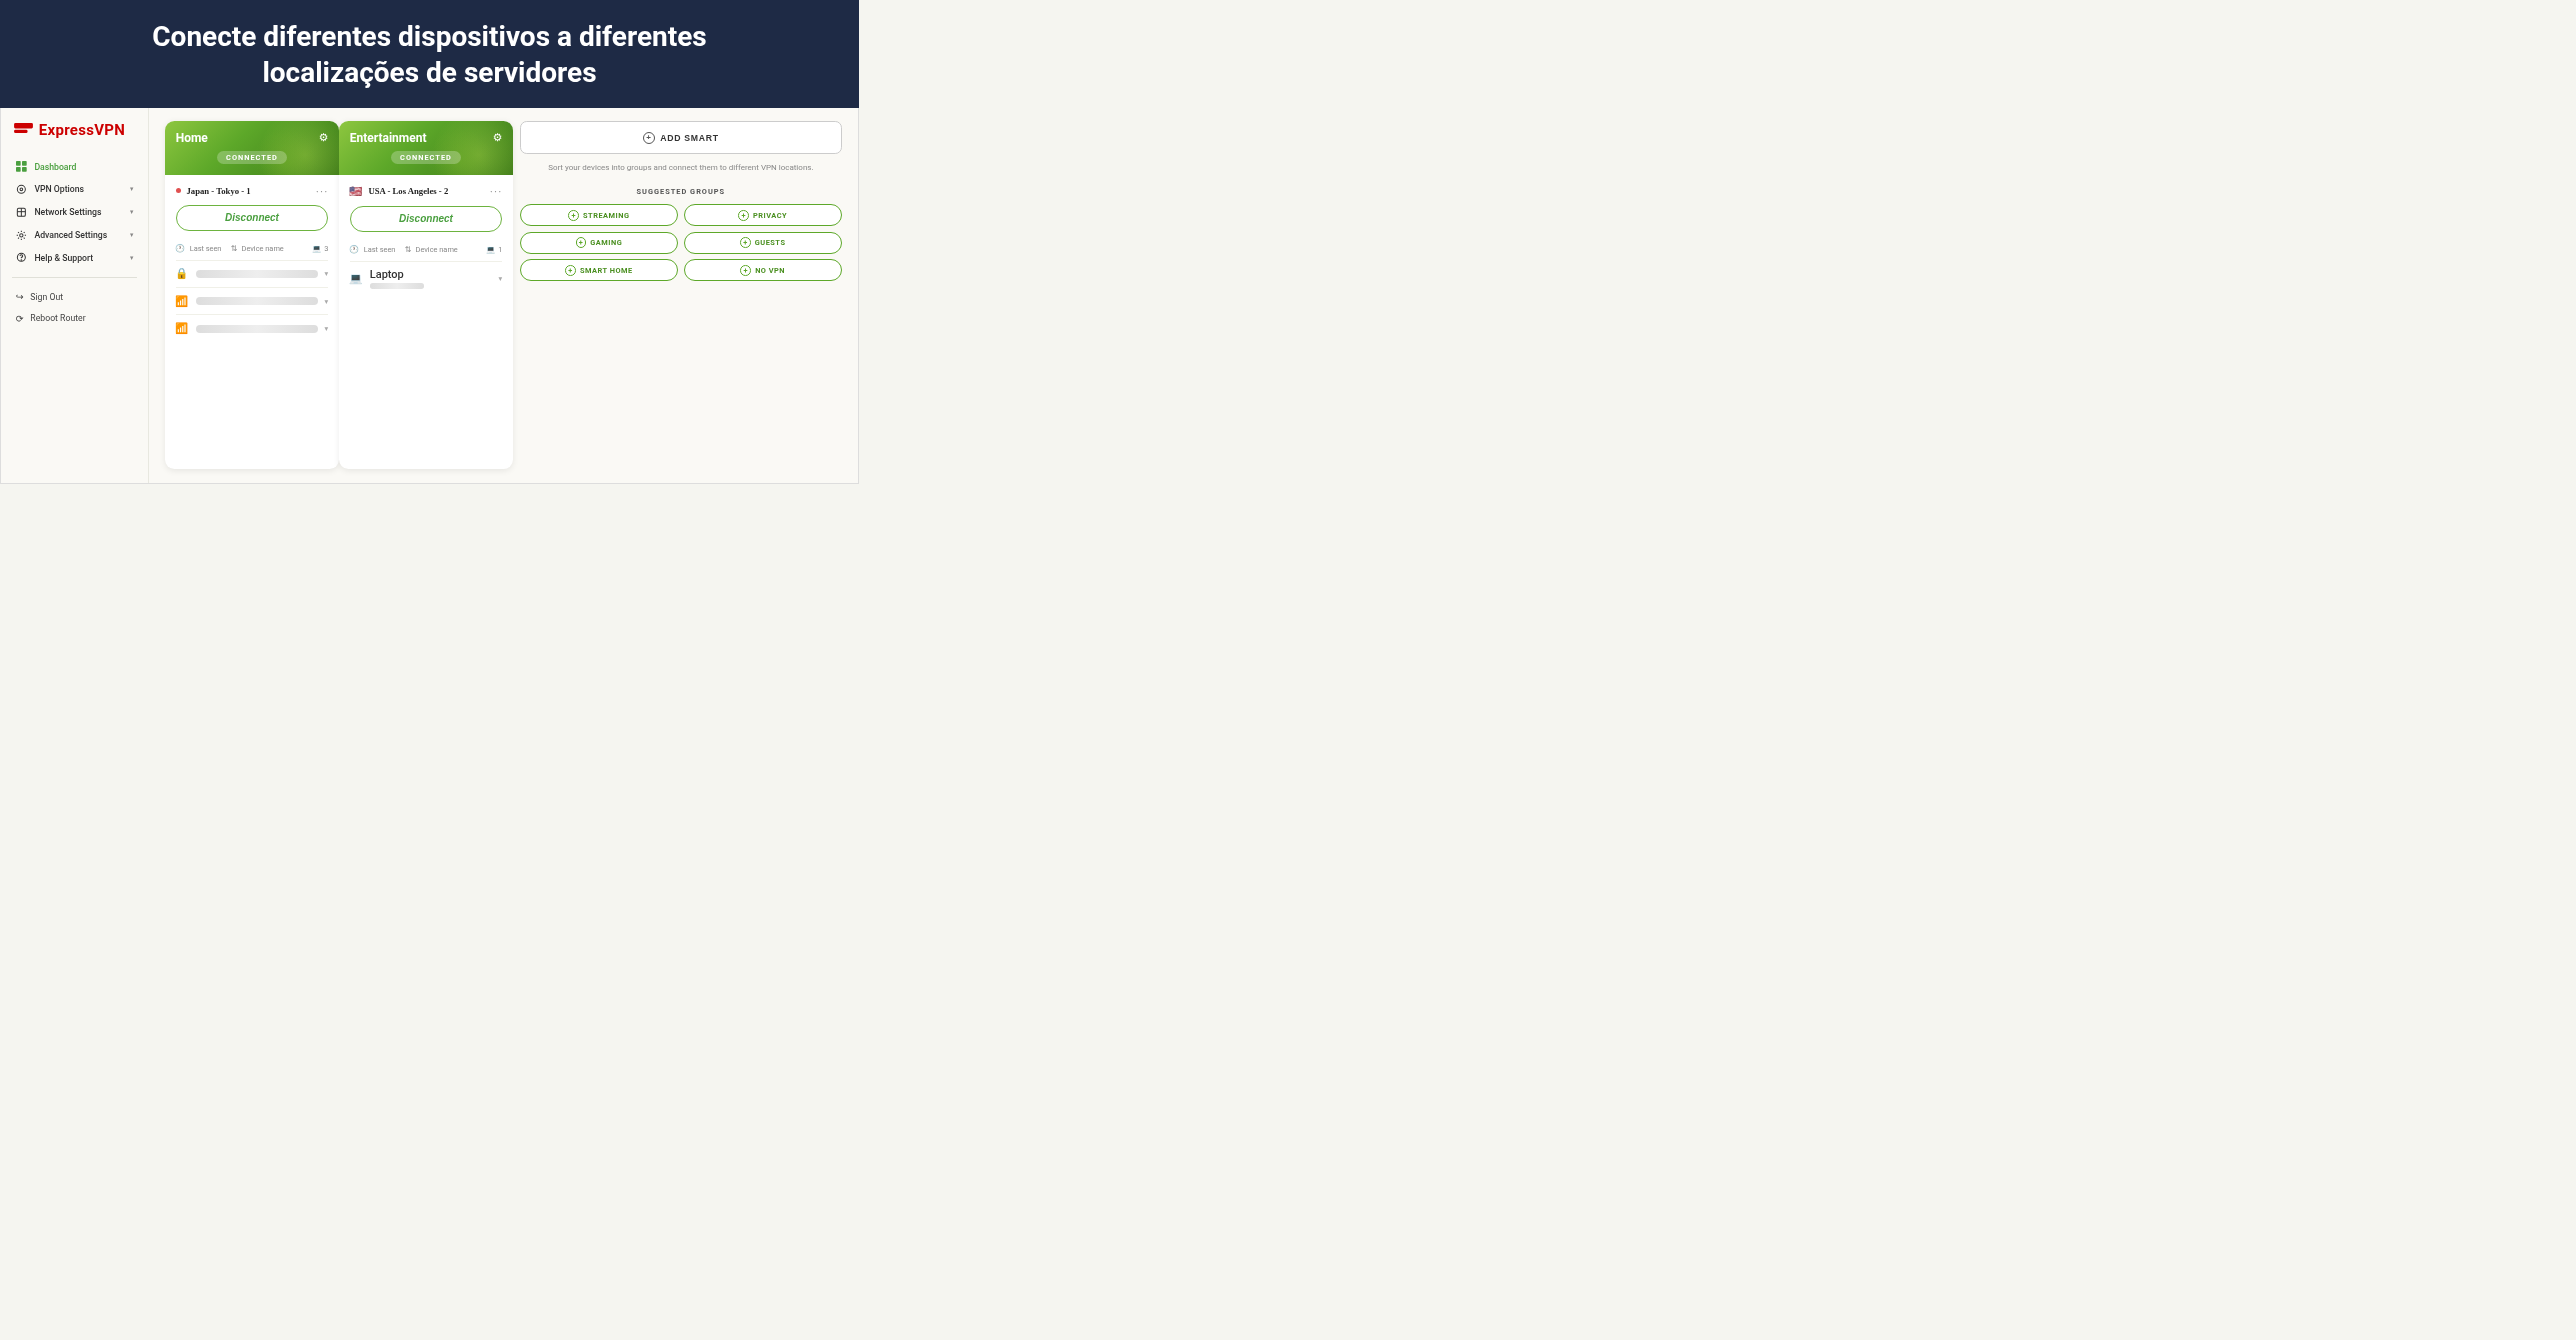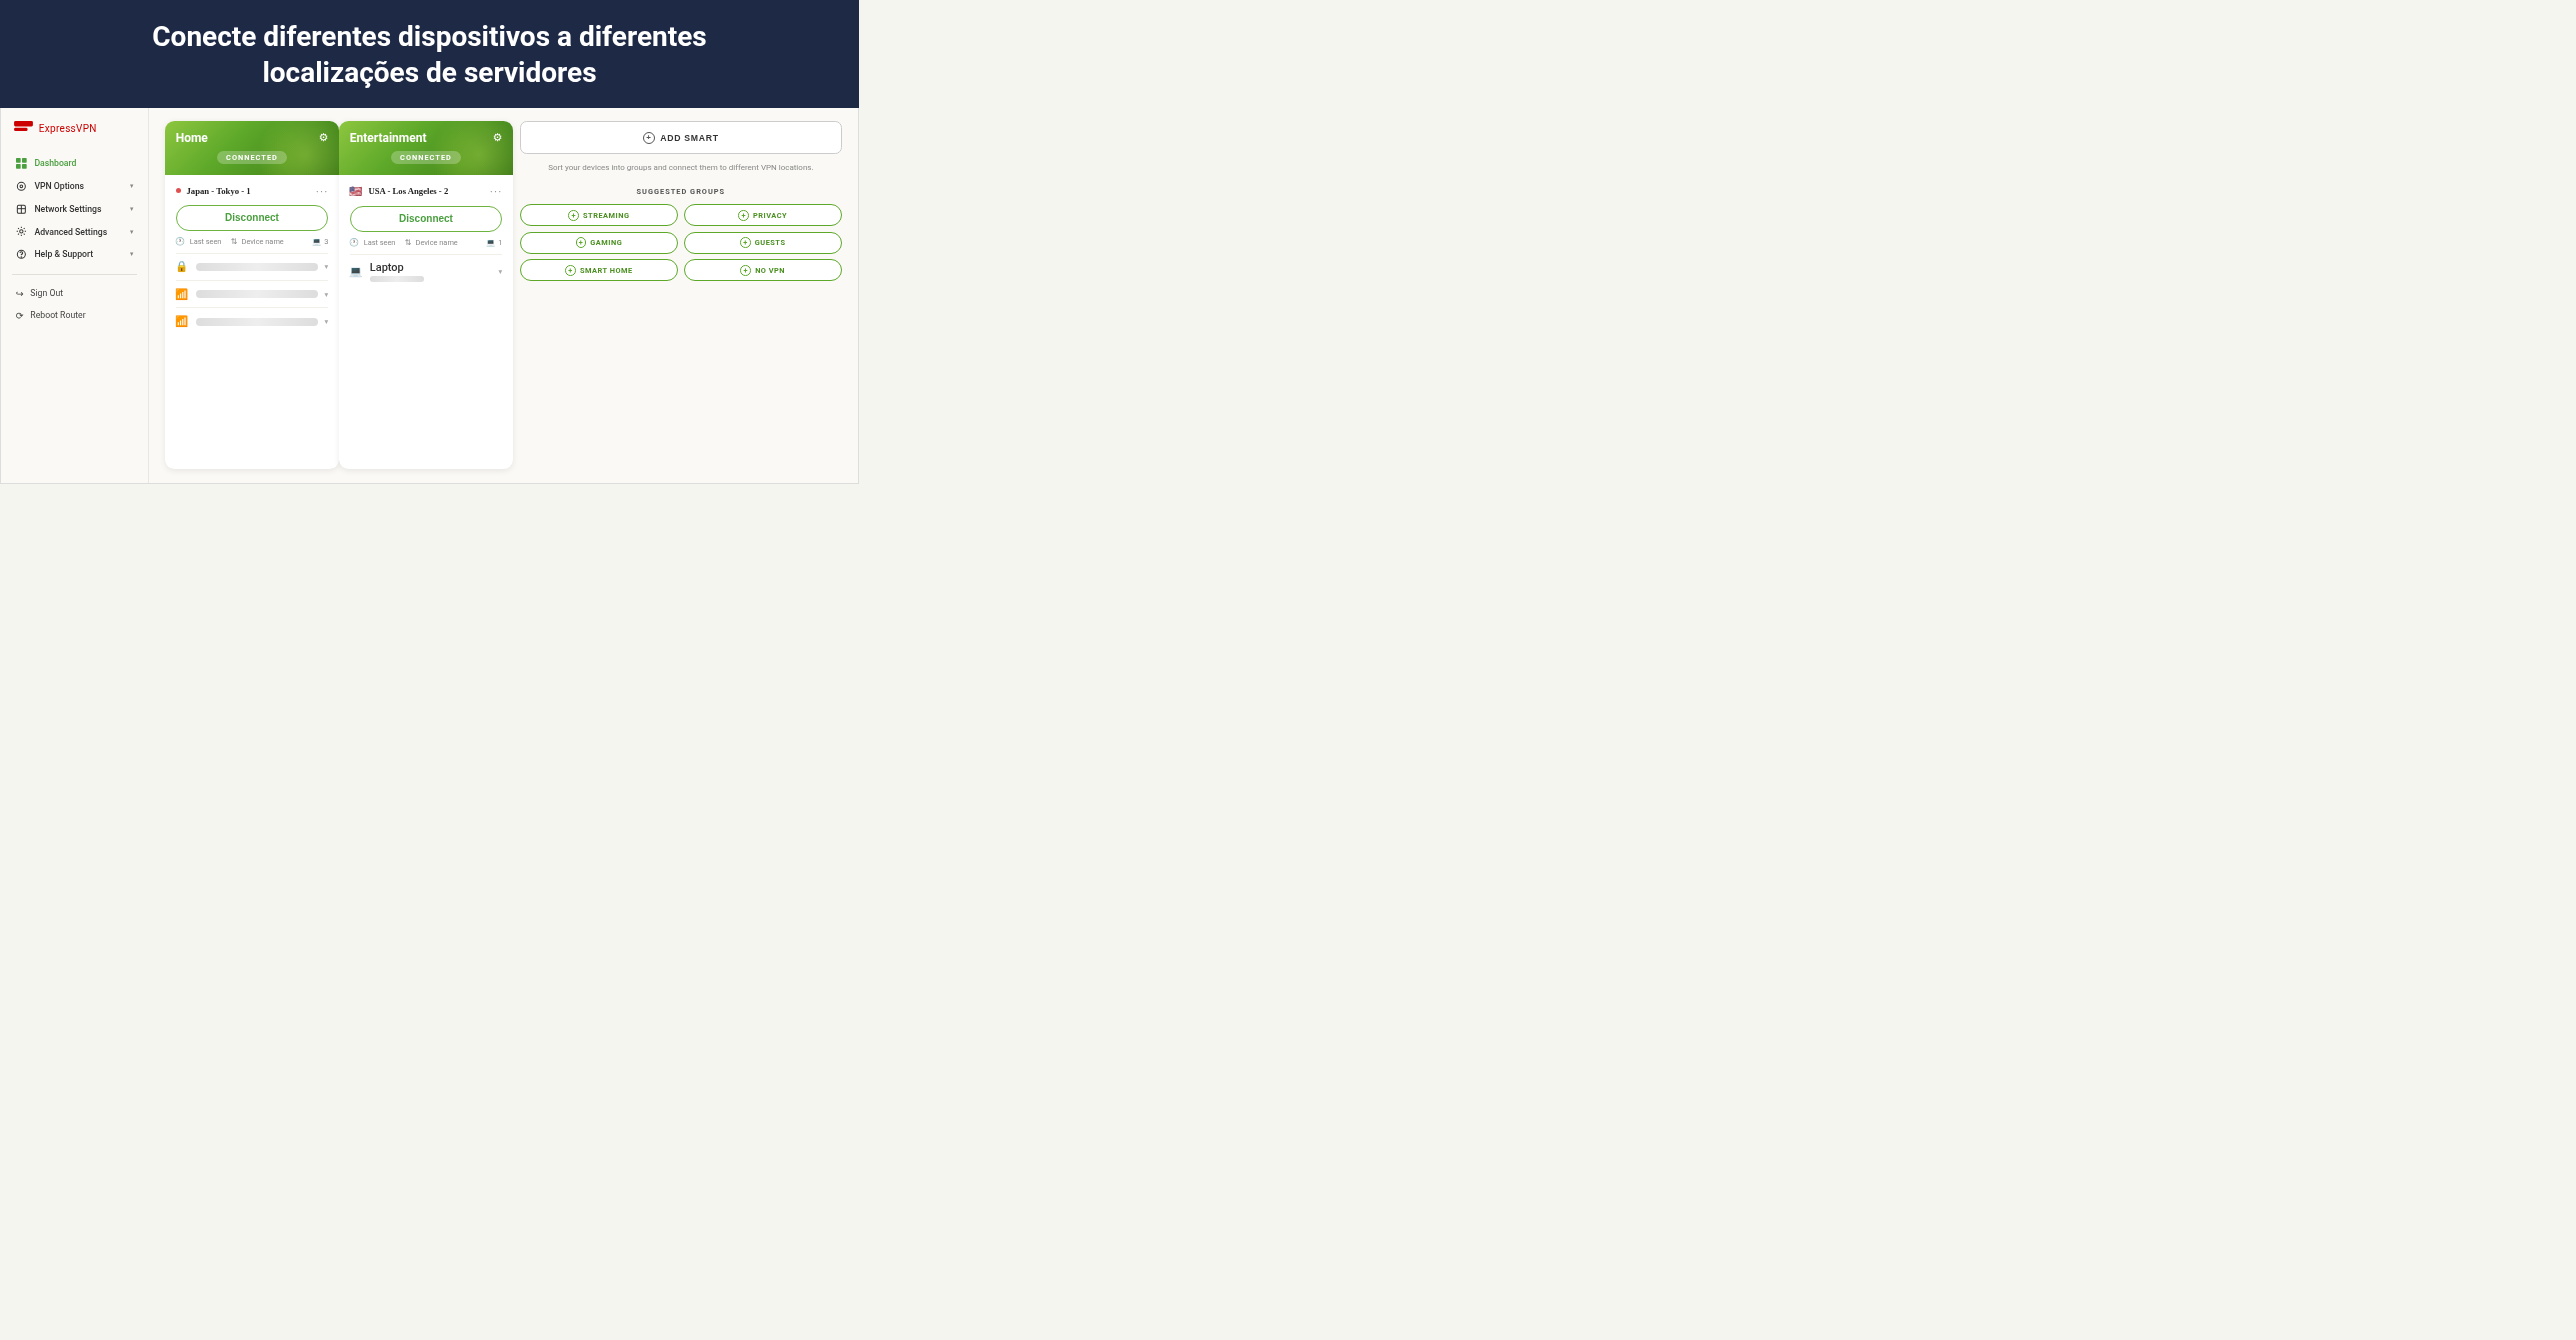--- a/index.html
+++ b/index.html
@@ -49,22 +49,22 @@
     .logo-icon {
       width: 19px;
       height: 14.8px;
       position: relative;
     }
     .logo-icon svg {
       width: 19px;
       height: 14.8px;
     }
     .logo-text {
-      font-size: 10px;
-      font-weight: 400;
+      font-size: 15px;
+      font-weight: 700;
       color: #cc0000;
       letter-spacing: 0.3px;
       text-align: center;
     }
     .sidebar-section {
       padding: 0 6.7px;
     }
     .sidebar-item {
       display: flex;
       align-items: center;
@@ -227,21 +227,22 @@
     .disconnect-btn {
       width: 100%;
       padding: 6.7px;
       border: 1.3px solid #6db33f;
       background: transparent;
       color: #4a9f3f;
       border-radius: 17px;
       font-size: 10px;
       font-weight: 600;
       cursor: pointer;
-      margin-bottom: 6px;
+      margin-bottom: 13px;
+      font-style: italic;
     }
 
     
     .devices-header {
       display: flex;
       align-items: center;
       gap: 4px;
       font-size: 7.4px;
       color: #888;
       margin-bottom: 6.7px;

